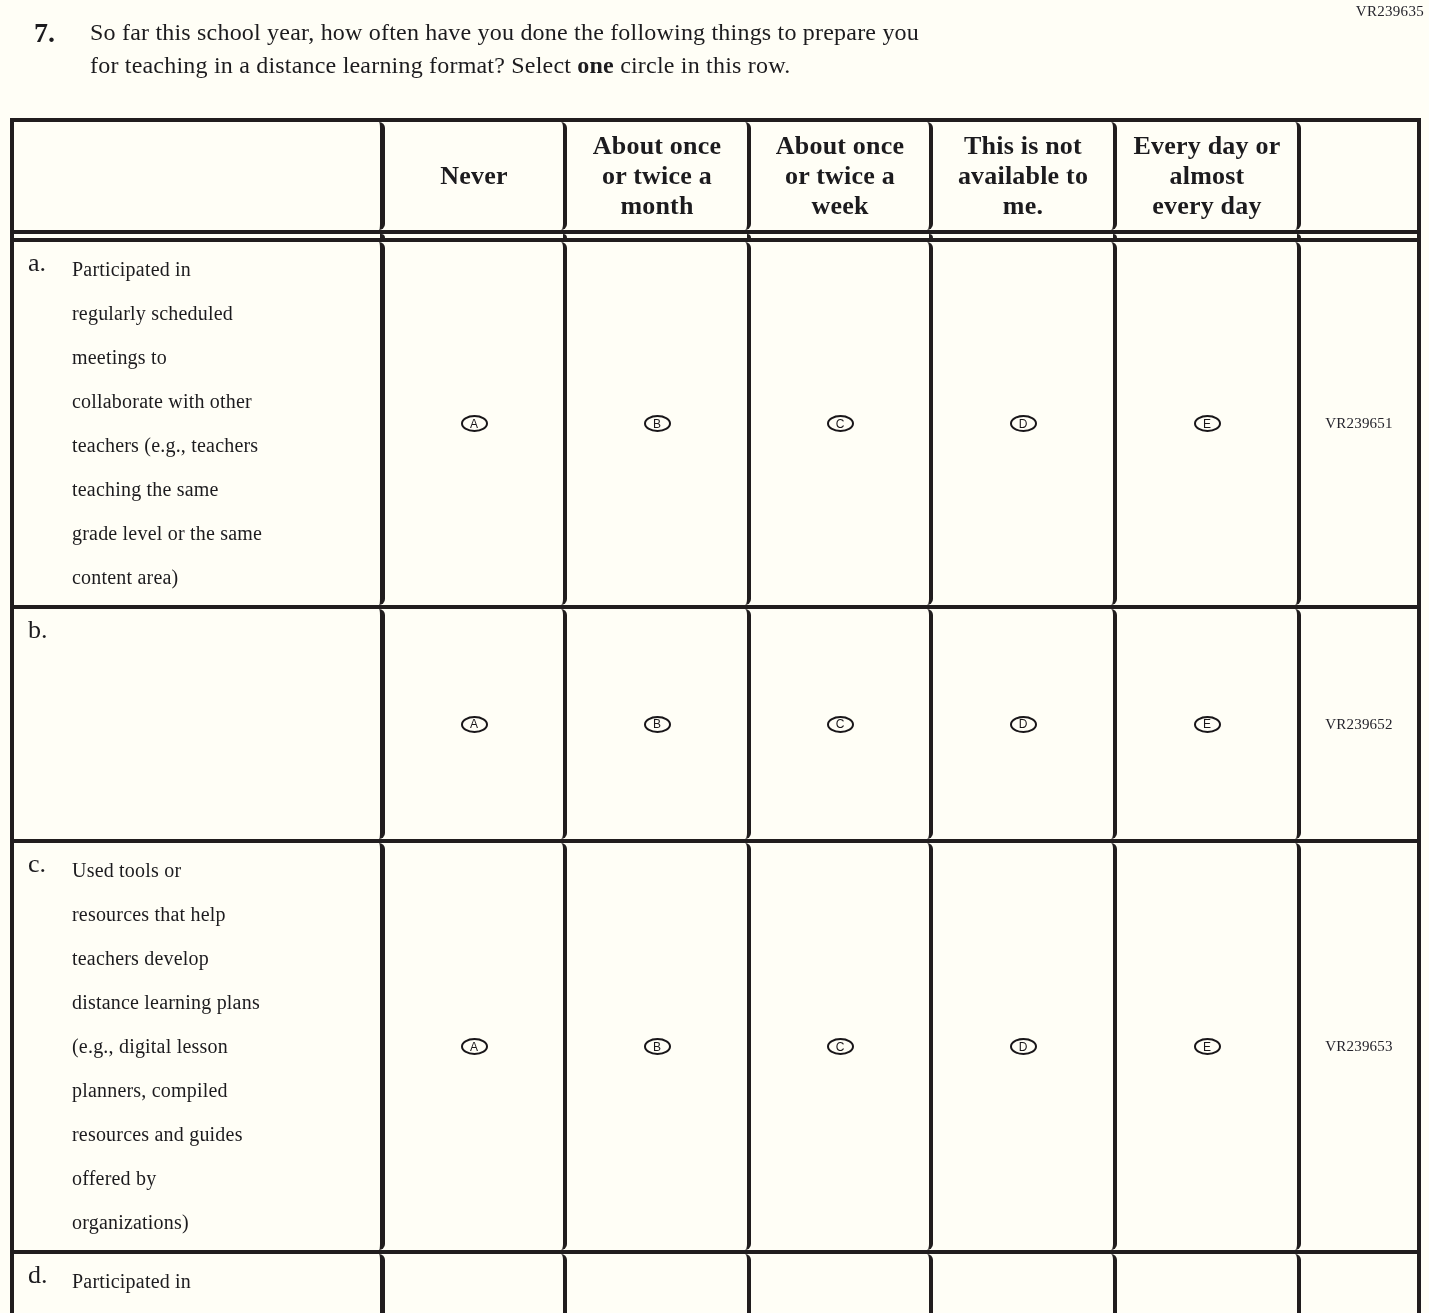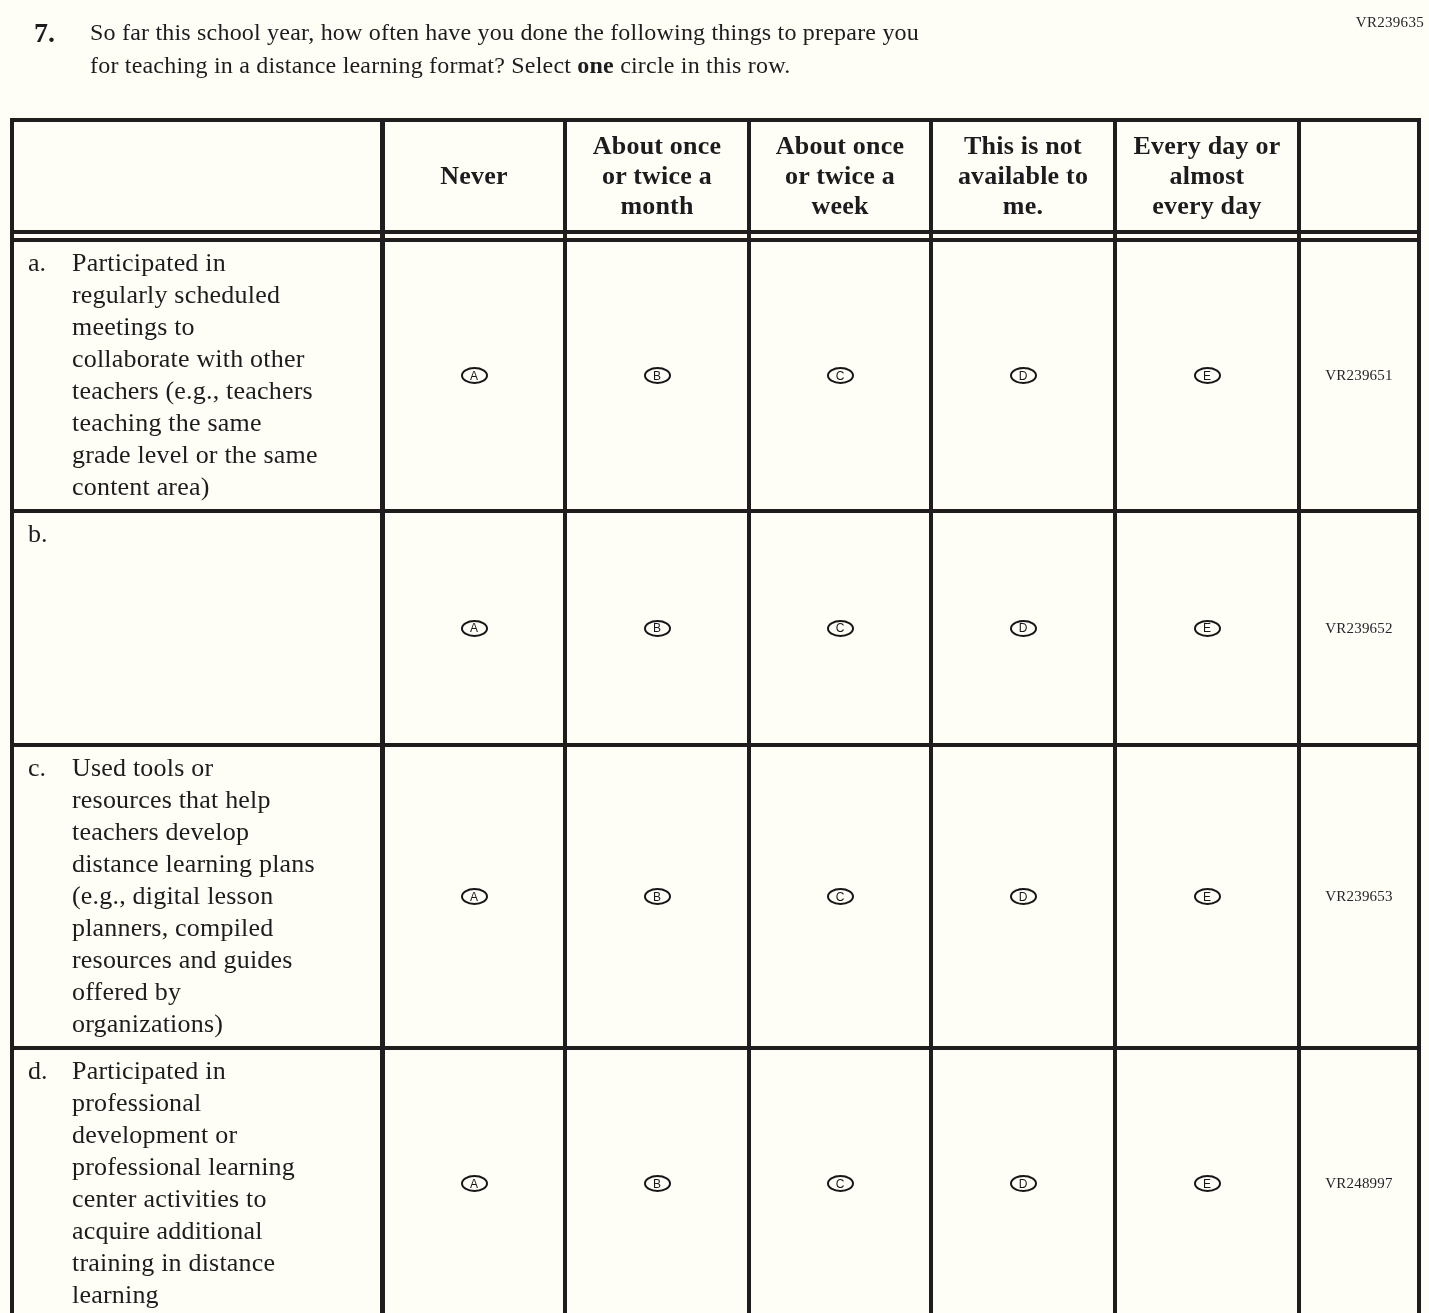--- a/index.html
+++ b/index.html
@@ -6,21 +6,21 @@
   html, body {
     width: 1429px; height: 1313px;
     background: #fffef6;
     font-family: "Liberation Serif", "DejaVu Serif", serif;
     color: #1c1b1e;
     overflow: hidden;
     position: relative;
   }
   .corner-code {
     position: absolute;
-    top: 14px; right: 5px;
+    top: 3px; right: 5px;
     font-size: 15px;
     letter-spacing: 0.3px;
     color: #25242c;
   }
   .question {
     display: flex;
     padding: 16px 0 0 34px;
   }
   .qnum {
     font-weight: bold;
@@ -44,20 +44,21 @@
     border: 4px solid #211d1e;
     background: #fffef6;
   }
   .grid {
     display: grid;
     grid-template-columns: 371px 182px 184px 182px 184px 184px 1fr;
   }
   .cell {
     border-right: 4px solid #211d1e;
     min-width: 0;
+    border-radius: 6px;
   }
   .cell.item-cell { border-right-width: 5px; }
   .cell:last-child { border-right: none; }
 
   .thead .cell {
     height: 108px;
     display: flex;
     align-items: center;
     justify-content: center;
     text-align: center;
@@ -82,22 +83,22 @@
   .row-b { min-height: 234px; }
   .row-c { min-height: 296px; }
   .row-d { min-height: 254px; }
   .rletter {
     font-size: 26px;
     line-height: 31.4px;
     width: 44px;
     flex: 0 0 44px;
   }
   .rtext {
-    font-size: 26px;
-    line-height: 32px;
+    font-size: 20px;
+    line-height: 44px;
     white-space: pre-line;
     letter-spacing: 0.2px;
   }
   .ocell {
     display: flex;
     align-items: center;
     justify-content: center;
   }
   .bubble {
     display: inline-flex;

